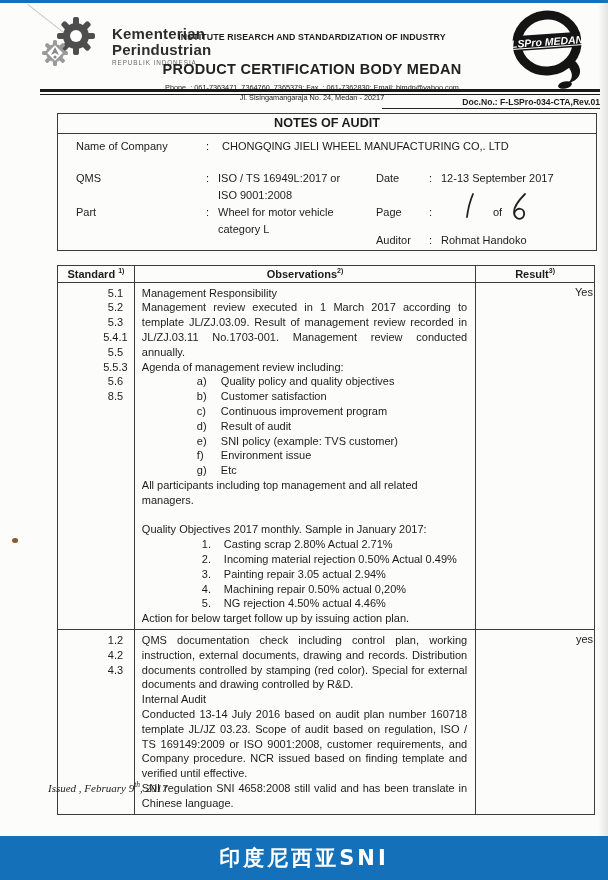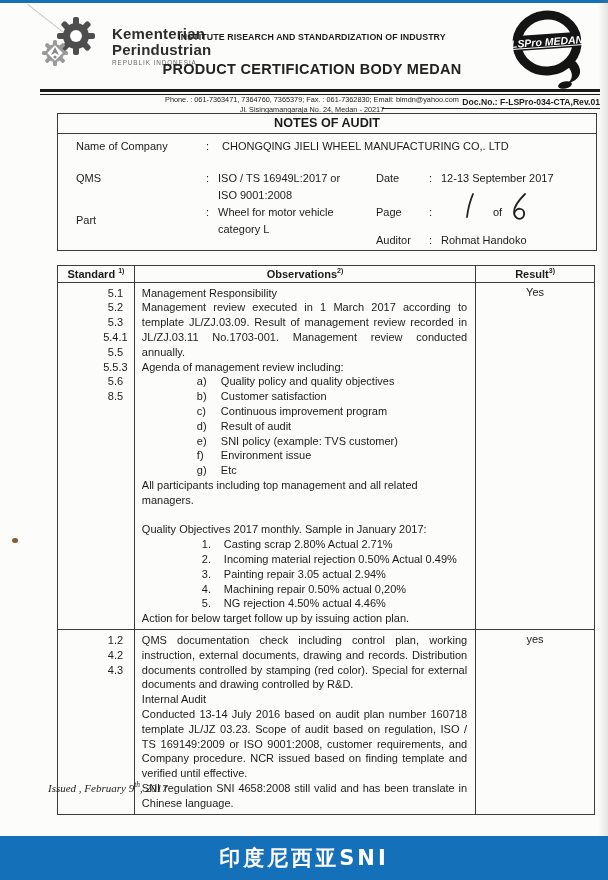--- a/index.html
+++ b/index.html
@@ -14,21 +14,21 @@
   
   .gov-logo { position:absolute; left:40px; top:16px; display:flex; align-items:center; }
   .gov-text { margin-left:14px; }
   .gov-name { font-size:15px; font-weight:bold; line-height:15.5px; color:#2e2e2e; letter-spacing:0.2px;}
   .gov-sub  { font-size:6.4px; letter-spacing:0.9px; color:#6a6a6a; margin-top:2px; }
 
   .center-head { position:absolute; left:128px; top:24px; width:368px; text-align:center; }
   .inst1 { font-size:8.2px; font-weight:bold; letter-spacing:0.1px; }
   .inst2 { font-size:8.8px; font-weight:bold; margin-top:8px; letter-spacing:0.1px; }
   .body-name { font-size:14.5px; font-weight:600; margin-top:19px; letter-spacing:0.3px; color:#222; }
-  .contact, .address { font-size:7.3px; margin-top:18px; color:#222; }
+  .contact, .address { font-size:7.3px; margin-top:6px; color:#222; }
   .address { margin-top:1px; }
 
   .lspro-logo { position:absolute; right:14px; top:8px; }
 
   .rule-double { position:absolute; left:40px; top:89px; width:560px; height:2px;
     border-top:3px solid #1b1b1b; border-bottom:1px solid #1b1b1b; }
   .doc-no { position:absolute; top:97px; right:8px; width:218px; text-align:right;
     font-size:8.6px; font-weight:bold; border-bottom:1.5px solid #222; padding-bottom:1px; }
 
   
@@ -51,21 +51,21 @@
   .std-cell { text-align:center; padding-top:3px; }
   .std-num { line-height:14.8px;padding-left:39px; }
   .obs-cell { padding:3px 8px 3px 7px; }
   .obs-cell div { line-height:14.8px; }
   .just { text-align:justify; }
   .obs-li { display:flex; padding-left:55px; }
   .obs-li .marker { width:24px; flex:none; }
   .obs-num { display:flex; padding-left:60px; }
   .obs-num .marker { width:22px; flex:none; }
   .blank-line { height:14.8px; }
-  .res-cell { text-align:center; padding-top:3px; }
+  .res-cell { text-align:right; padding-top:3px; }
 
   
   .issued { position:absolute; left:48px; top:780px; font-family:"Liberation Serif", serif;
     font-style:italic; font-size:11px; color:#222; }
   .issued sup { font-size:7.5px; }
   .banner { position:absolute; left:0; top:836px; width:608px; height:44px; background:#1470b8;
     display:flex; align-items:center; justify-content:center; }
   .banner-text { color:#ffffff; font-weight:bold; font-size:21px; letter-spacing:3px;
     font-family:"DejaVu Sans", sans-serif; }
 
@@ -147,21 +147,21 @@
     <div class="info-body">
       <span class="f" style="left:18px; top:6px;">Name of Company</span>
       <span class="f" style="left:148px; top:6px;">:</span>
       <span class="f" style="left:164px; top:6px;">CHONGQING JIELI WHEEL MANUFACTURING CO,. LTD</span>
 
       <span class="f" style="left:18px; top:38px;">QMS</span>
       <span class="f" style="left:148px; top:38px;">:</span>
       <span class="f" style="left:160px; top:38px;">ISO / TS 16949L:2017 or</span>
       <span class="f" style="left:160px; top:55px;">ISO  9001:2008</span>
 
-      <span class="f" style="left:18px; top:80px;">Part</span>
+      <span class="f" style="left:18px; top:72px;">Part</span>
       <span class="f" style="left:148px; top:72px;">:</span>
       <span class="f" style="left:160px; top:72px;">Wheel for motor vehicle</span>
       <span class="f" style="left:160px; top:89px;">category L</span>
 
       <span class="f" style="left:318px; top:38px;">Date</span>
       <span class="f" style="left:371px; top:38px;">:</span>
       <span class="f" style="left:383px; top:38px;">12-13 September 2017</span>
 
       <span class="f" style="left:318px; top:72px;">Page</span>
       <span class="f" style="left:371px; top:72px;">:</span>

